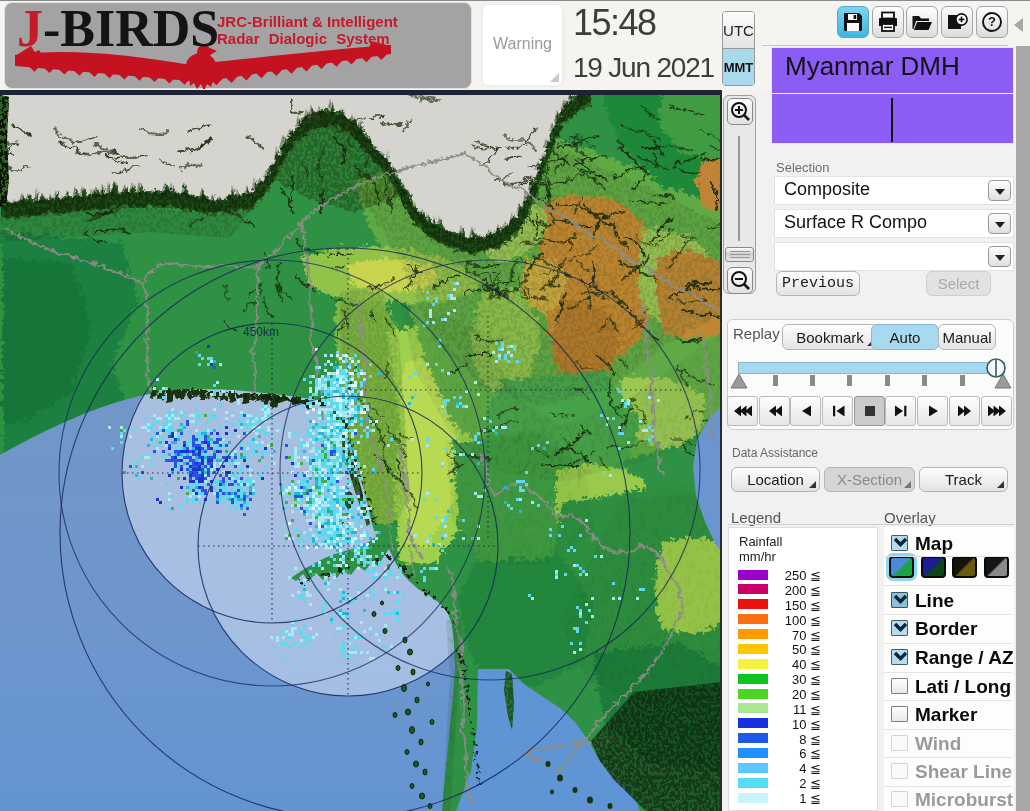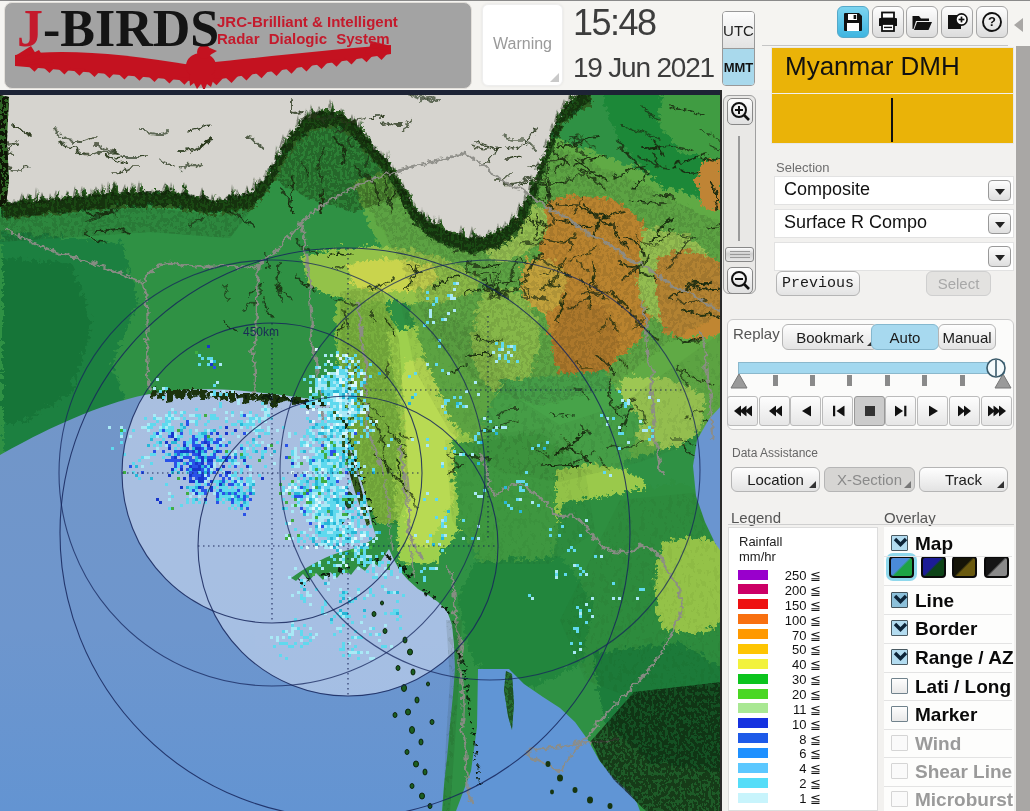--- a/index.html
+++ b/index.html
@@ -16,21 +16,21 @@
 #tz{position:absolute;left:722px;top:10px;width:33px;height:75px;border:1px solid #999;border-radius:4px;overflow:hidden;}
 #tz .utc{height:37px;background:linear-gradient(#fdfdfd,#e2e2e2);border-bottom:1px solid #999;color:#222;font-size:15px;text-align:center;line-height:37px;}
 #tz .mmt{height:37px;background:#a9d9ec;color:#111;font-size:13px;font-weight:bold;text-align:center;line-height:37px;}
 .tbtn{position:absolute;top:5px;width:32px;height:32px;border:1px solid #a5a5a5;border-radius:6px;background:linear-gradient(#fefefe,#dcdcdc);}
 .tbtn.sel{background:linear-gradient(#7dd4ef,#3eb5e0);border-color:#55a8c8;}
 .tbtn svg{position:absolute;left:4px;top:4px;}
 #arrR{position:absolute;left:1014px;top:17px;width:0;height:0;border-top:7px solid transparent;border-bottom:7px solid transparent;border-right:9px solid #a9a7a5;}
 #panel{position:absolute;left:722px;top:90px;width:308px;height:721px;background:#f2f1ef;}
 #graystrip{position:absolute;left:1016px;top:46px;width:14px;height:765px;background:#a9a7a5;}
 #hdrsep{position:absolute;left:762px;top:45px;width:246px;height:1px;background:#c5c5c5;}
-#namebox{position:absolute;left:771px;top:47px;width:243px;height:97px;background:#eab308;border:1px solid #e8e8e8;}
+#namebox{position:absolute;left:771px;top:47px;width:243px;height:97px;background:#8b5cf6;border:1px solid #e8e8e8;}
 #namebox .nm{position:absolute;left:13px;top:3px;font-size:26px;color:#111;}
 #namebox .ln{position:absolute;left:0;top:45px;width:100%;height:1px;background:#f0f0f0;}
 #caret{position:absolute;left:119px;top:50px;width:2px;height:44px;background:#111;}
 .lbl{position:absolute;color:#6e6e6e;font-size:13px;}
 .field{position:absolute;left:774px;width:240px;height:29px;background:#fff;border:1px solid #e2e2e2;font-size:18px;color:#111;padding:2px 0 0 9px;}
 .dbtn{position:absolute;left:988px;width:23px;height:21px;background:linear-gradient(#fdfdfd,#dfdfdf);border:1px solid #999;border-radius:4px;}
 .dbtn:after{content:"";position:absolute;left:6px;top:8px;border-left:5px solid transparent;border-right:5px solid transparent;border-top:6px solid #222;}
 .pbtn{position:absolute;height:25px;border:1px solid #b5b5b5;border-radius:6px;background:linear-gradient(#fefefe,#e3e3e3);font-size:15px;color:#1a1a1a;text-align:center;}
 .pbtn.dis{background:#e3e2e0;color:#a8a8a8;border-color:#cfcfcf;}
 .cornertri{position:absolute;right:3px;bottom:3px;width:0;height:0;border-left:7px solid transparent;border-bottom:7px solid #333;}

